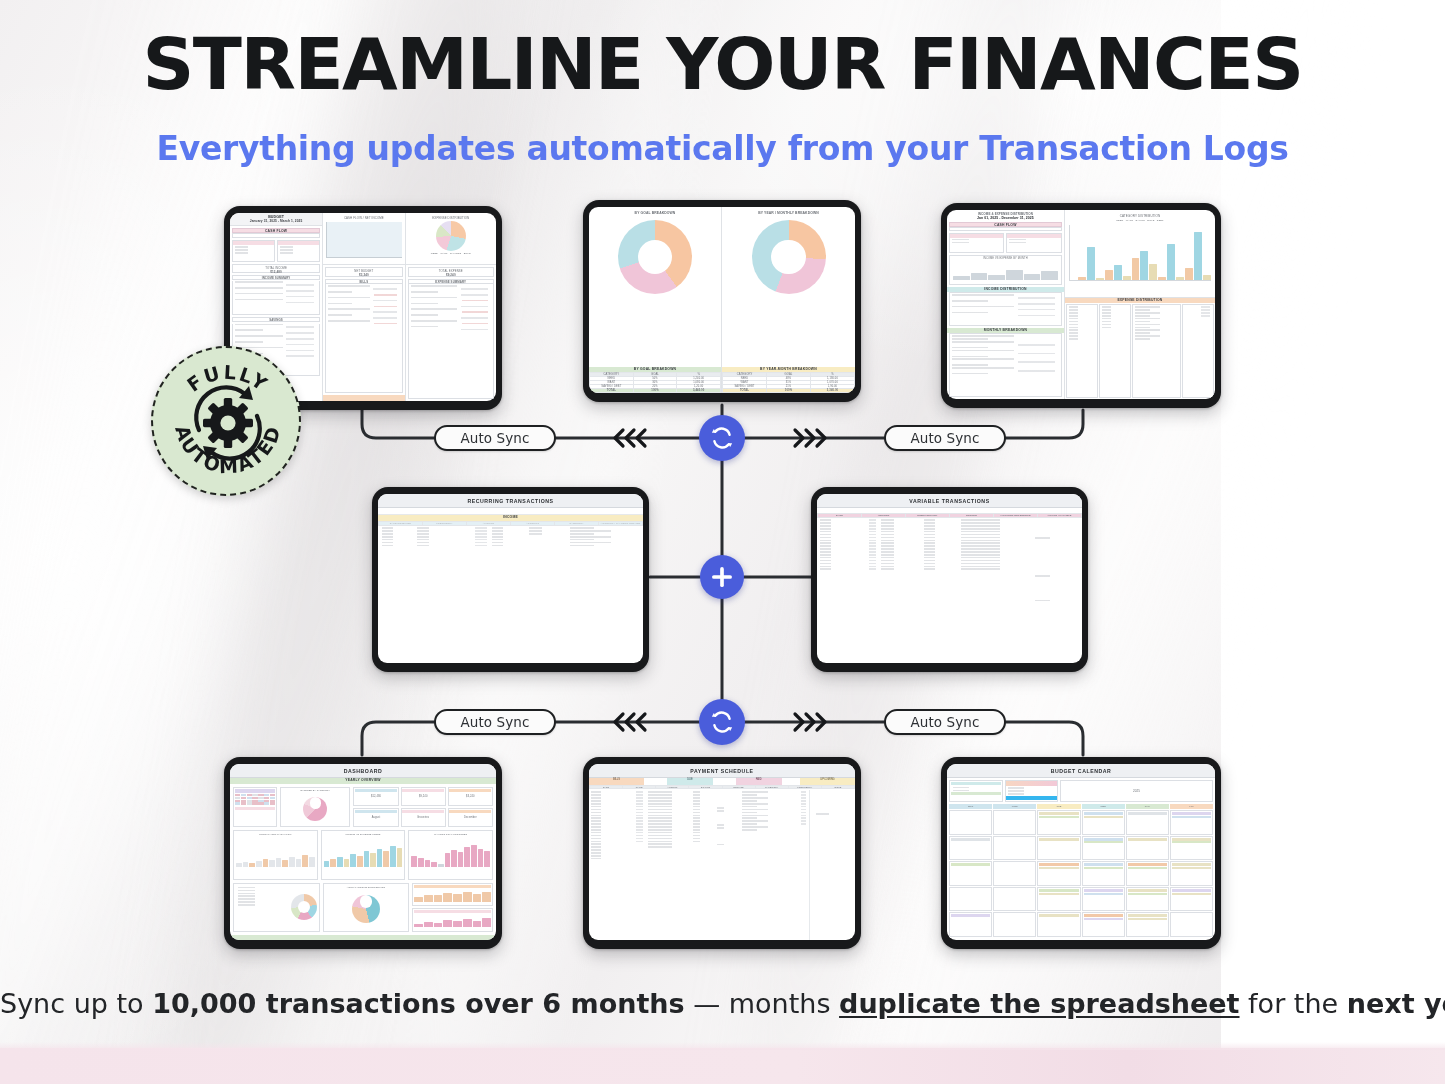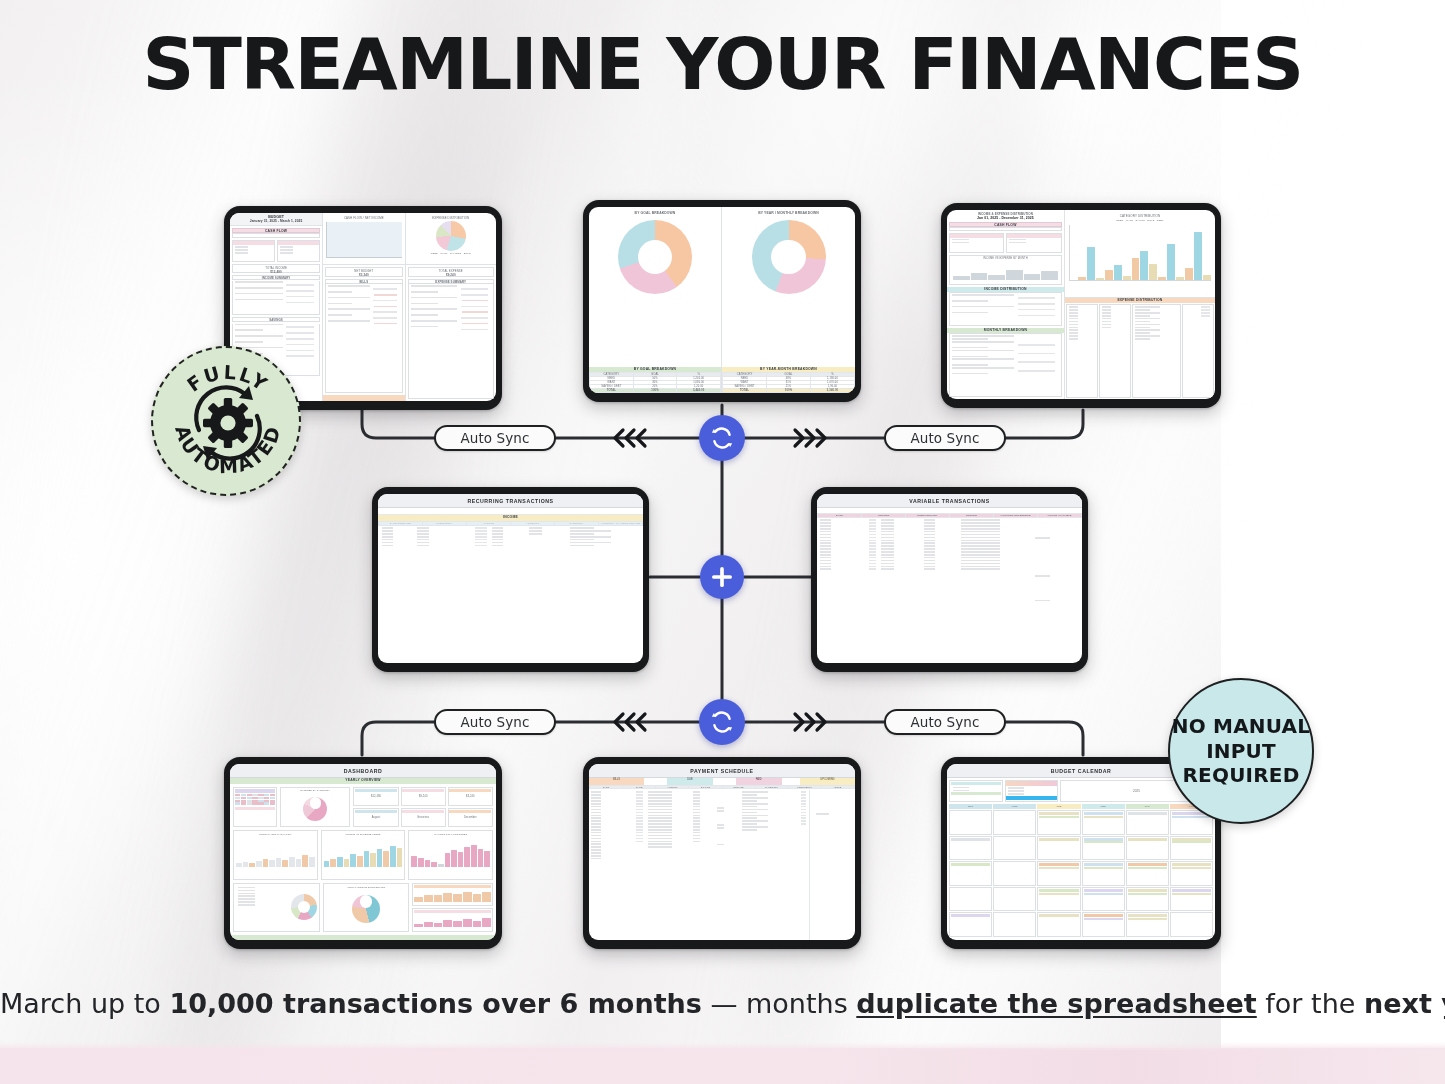--- a/index.html
+++ b/index.html
@@ -220,20 +220,21 @@
 
 <div id="canvas">
 
   <div class="streak s1"></div>
   <div class="shade h1"></div>
   <div class="streak s2"></div>
   <div class="shade h2"></div>
   <div class="streak s3"></div>
 
   <h1 class="title">STREAMLINE YOUR FINANCES</h1>
+  <div class="subtitle">Everything updates automatically from your Transaction Logs</div>
 
   <svg id="wires" viewBox="0 0 1445 1084">
     <g fill="none" stroke="#2a2d31" stroke-width="3" stroke-linecap="round">
 
       <path d="M362 410 L362 424 Q362 438 376 438 L440 438"></path>
       <path d="M1083 410 L1083 424 Q1083 438 1069 438 L1000 438"></path>
       <path d="M722 405 L722 720"></path>
       <path d="M553 438 L700 438"></path>
       <path d="M744 438 L892 438"></path>
 
@@ -1384,24 +1385,19 @@
           <rect x="-4.2" y="15" width="8.4" height="10" rx="1.6" transform="rotate(45)"></rect>
           <rect x="-25" y="-4.2" width="10" height="8.4" rx="1.6" transform="rotate(45)"></rect>
           <rect x="15" y="-4.2" width="10" height="8.4" rx="1.6" transform="rotate(45)"></rect>
         </g>
         <circle r="18" fill="#16181a"></circle>
         <circle r="7.6" fill="#d9e8d0"></circle>
       </g>
     </svg>
   </div>
 
-  <div class="badge badge-manual" style="left:1168px; top:678px;">
-    <div>NO MANUAL</div>
-    <div>INPUT</div>
-    <div>REQUIRED</div>
-  </div>
 
   <div class="caption">
-    <span>March up to </span><b>10,000 transactions over 6 months</b><span> — months </span><u>duplicate the spreadsheet</u><span> for the </span><b>next year</b>
+    <span>Sync up to </span><b>10,000 transactions over 6 months</b><span> — months </span><u>duplicate the spreadsheet</u><span> for the </span><b>next year</b>
   </div>
 
   <div class="bottom-band"></div>
 </div>
 
 </body></html>

